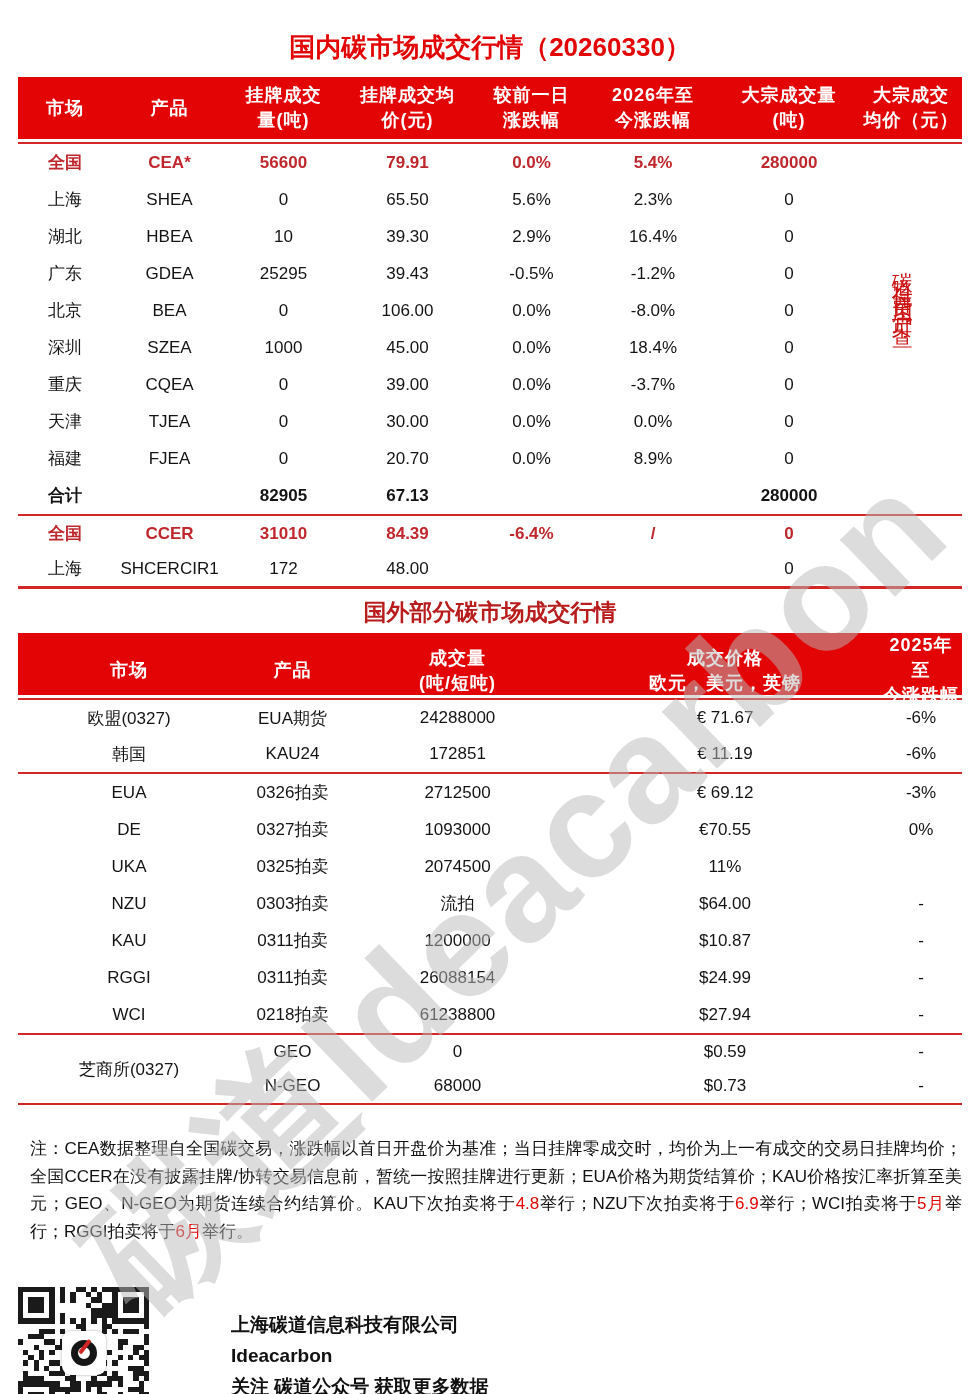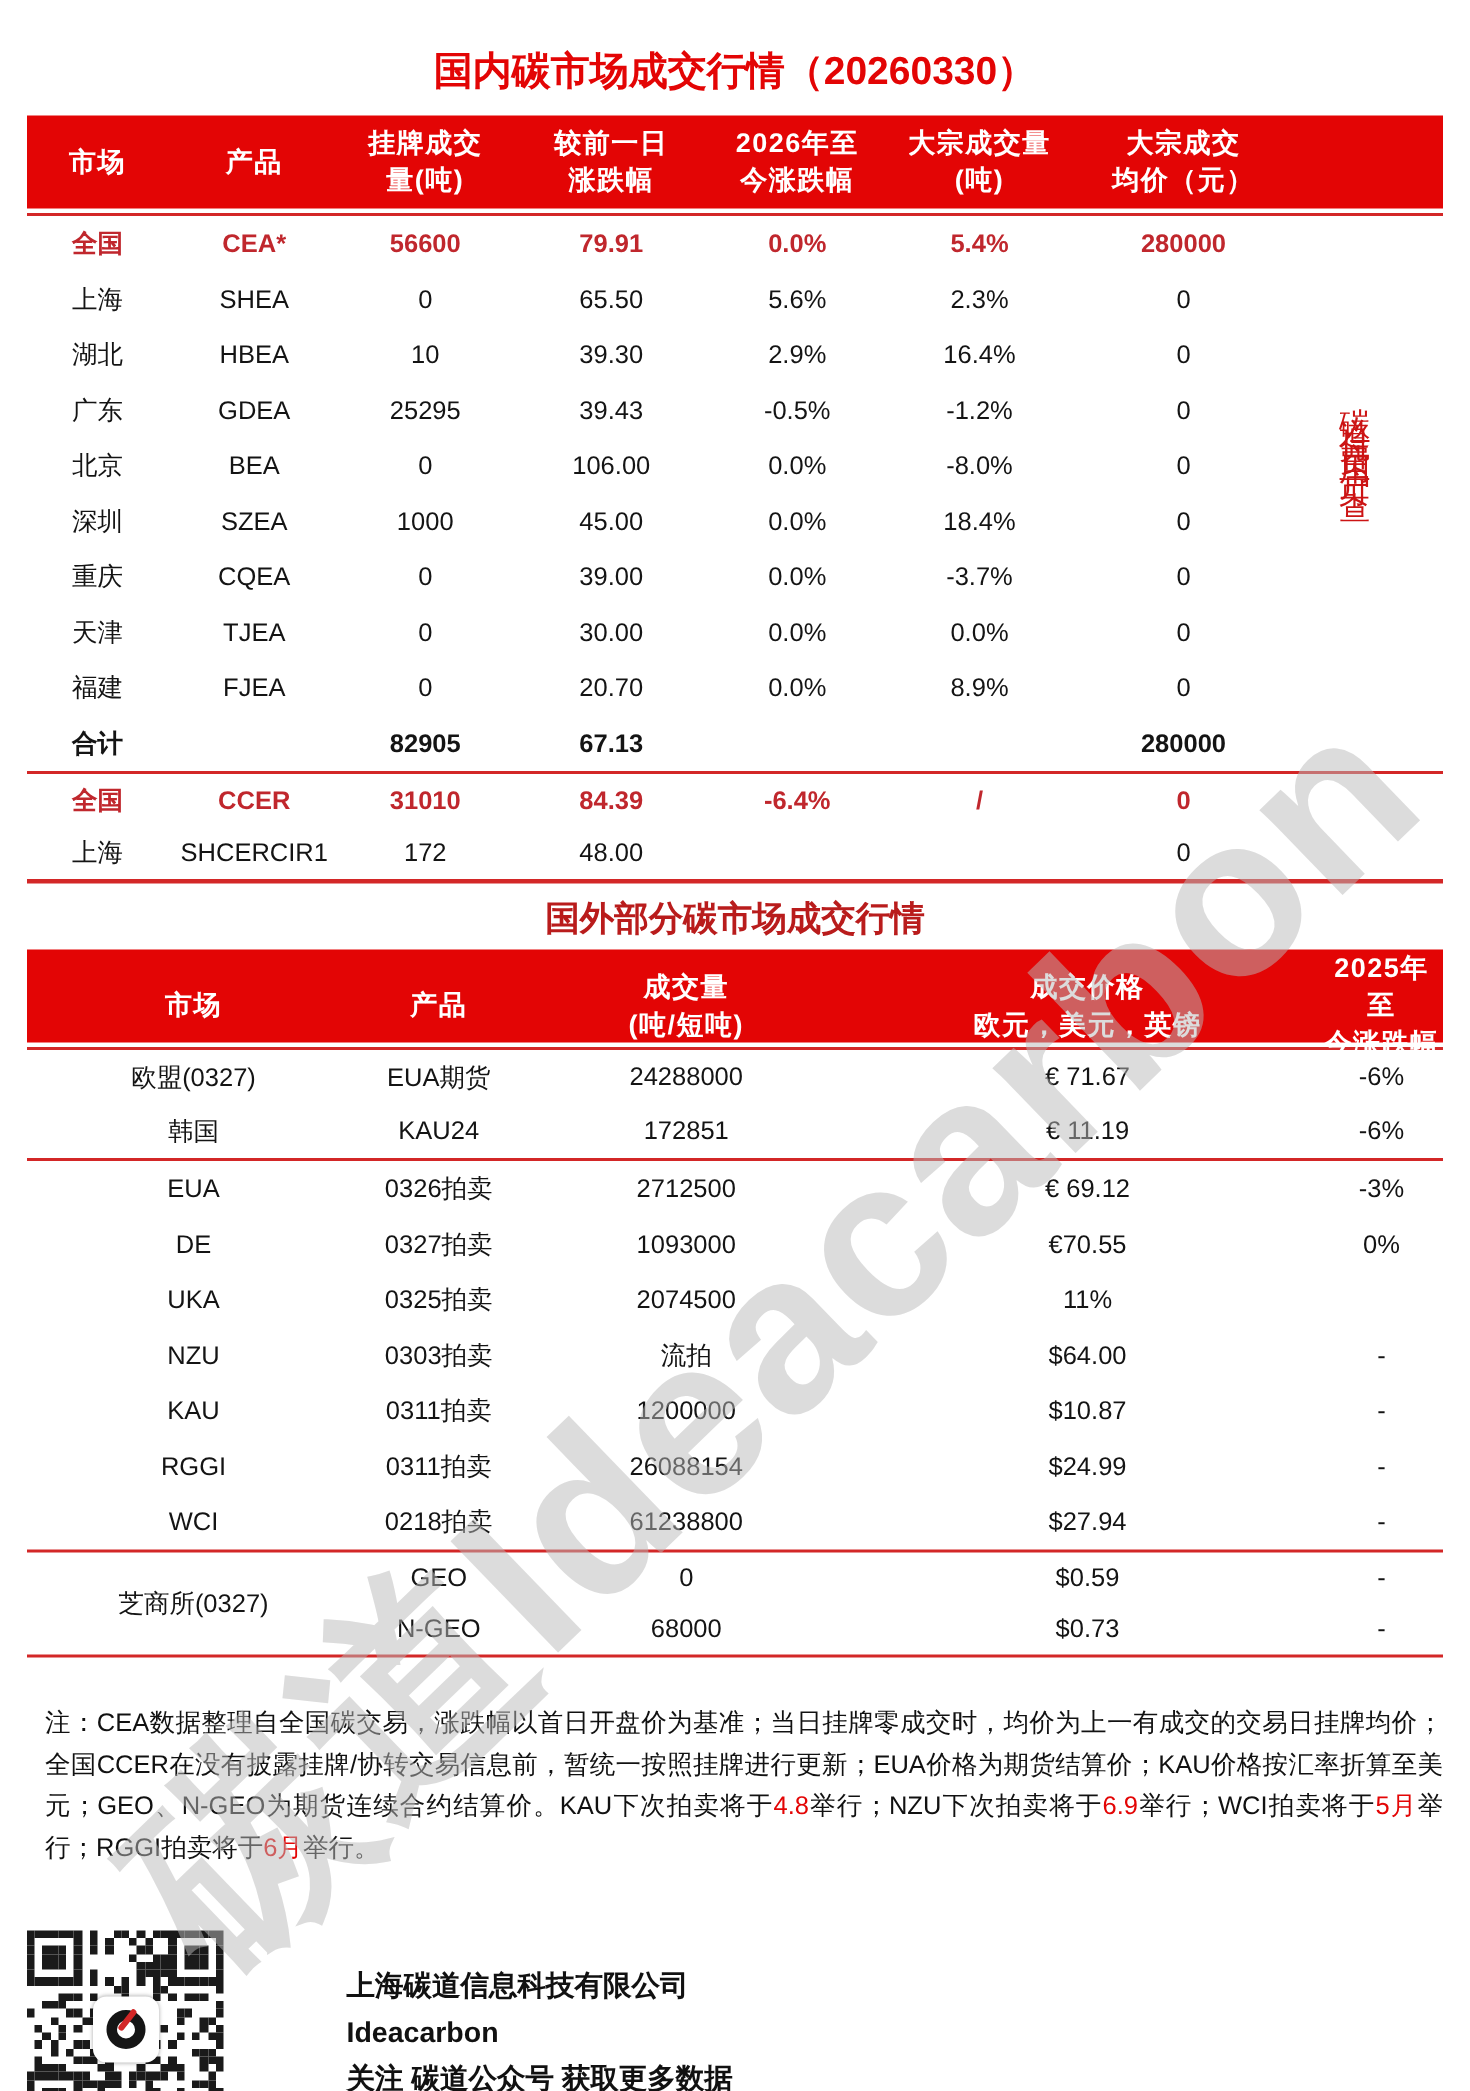--- a/index.html
+++ b/index.html
@@ -73,20 +73,24 @@
         <span>市场</span>
       </div>
       <div class="hcell">
         <span>产品</span>
       </div>
       <div class="hcell">
         <span>挂牌成交</span>
         <span>量(吨)</span>
       </div>
       <div class="hcell">
+        <span>挂牌成交均</span>
+        <span>价(元)</span>
+      </div>
+      <div class="hcell">
         <span>较前一日</span>
         <span>涨跌幅</span>
       </div>
       <div class="hcell">
         <span>2026年至</span>
         <span>今涨跌幅</span>
       </div>
       <div class="hcell">
         <span>大宗成交量</span>
         <span>(吨)</span>

